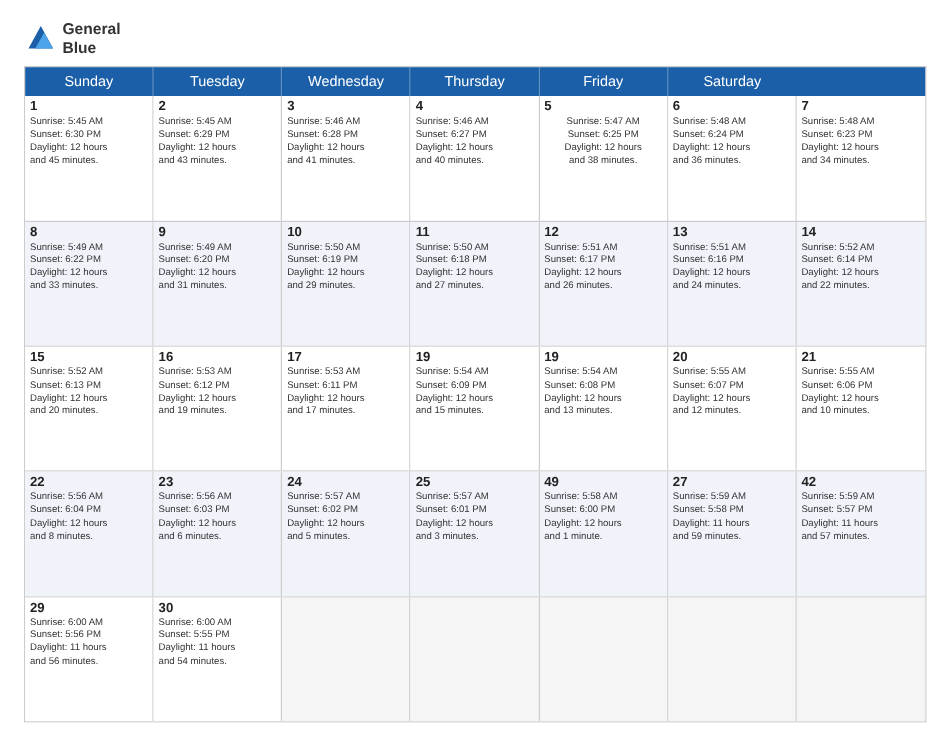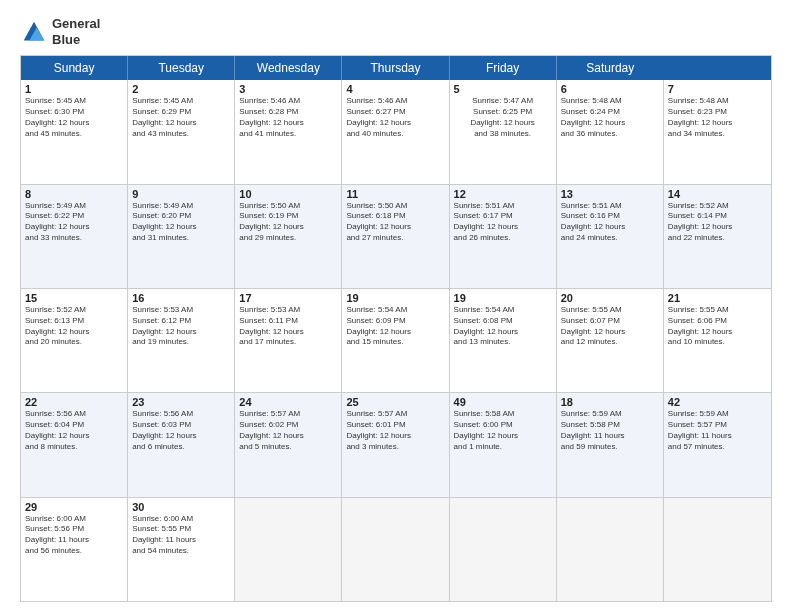--- a/index.html
+++ b/index.html
@@ -317,21 +317,21 @@
 and 3 minutes.</div>
           </div>
           <div class="cal-cell alt-row">
             <span class="day-num">49</span>
             <div class="cell-text" style="white-space: pre-line;">Sunrise: 5:58 AM
 Sunset: 6:00 PM
 Daylight: 12 hours
 and 1 minute.</div>
           </div>
           <div class="cal-cell alt-row">
-            <span class="day-num">18</span>
+            <span class="day-num">27</span>
             <div class="cell-text" style="white-space: pre-line;">Sunrise: 5:59 AM
 Sunset: 5:58 PM
 Daylight: 11 hours
 and 59 minutes.</div>
           </div>
           <div class="cal-cell alt-row">
             <span class="day-num">42</span>
             <div class="cell-text" style="white-space: pre-line;">Sunrise: 5:59 AM
 Sunset: 5:57 PM
 Daylight: 11 hours

